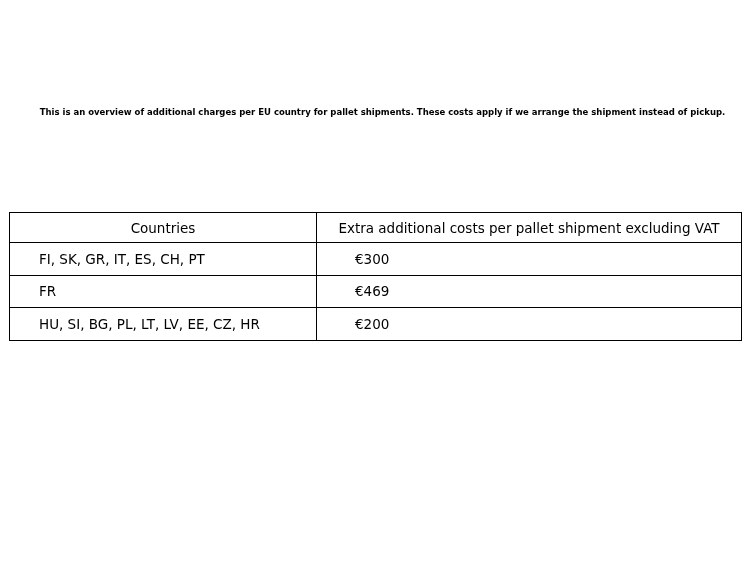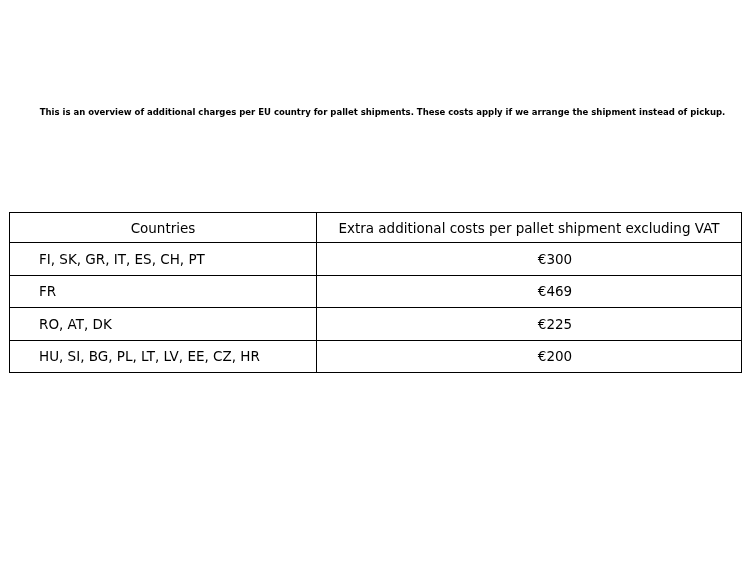--- a/index.html
+++ b/index.html
@@ -53,21 +53,21 @@
   table.charges col.col-costs     { width: 425px; }
   table.charges thead th {
     height: 29px;
     text-align: center;
   }
   table.charges tbody td {
     height: 31.5px;
     text-align: left;
   }
   table.charges td.countries-cell { padding-left: 29px; }
-  table.charges td.cost-cell      { padding-left: 52px; text-align: center; }
+  table.charges td.cost-cell      { padding-left: 38px; }
 </style>
 </head>
 <body>
 
 <div id="page">
 
   <div class="intro">This is an overview of additional charges per EU country for pallet shipments. These costs apply if we arrange the shipment instead of pickup.</div>
 
   <table class="charges">
     <colgroup>
@@ -83,23 +83,19 @@
     <tbody>
       <tr>
         <td class="countries-cell">FI, SK, GR, IT, ES, CH, PT</td>
         <td class="cost-cell">€300</td>
       </tr>
       <tr>
         <td class="countries-cell">FR</td>
         <td class="cost-cell">€469</td>
       </tr>
       <tr>
-        <td class="countries-cell">RO, AT, DK</td>
-        <td class="cost-cell">€225</td>
-      </tr>
-      <tr>
         <td class="countries-cell">HU, SI, BG, PL, LT, LV, EE, CZ, HR</td>
         <td class="cost-cell">€200</td>
       </tr>
     </tbody>
   </table>
 
 </div>
 
 </body></html>

